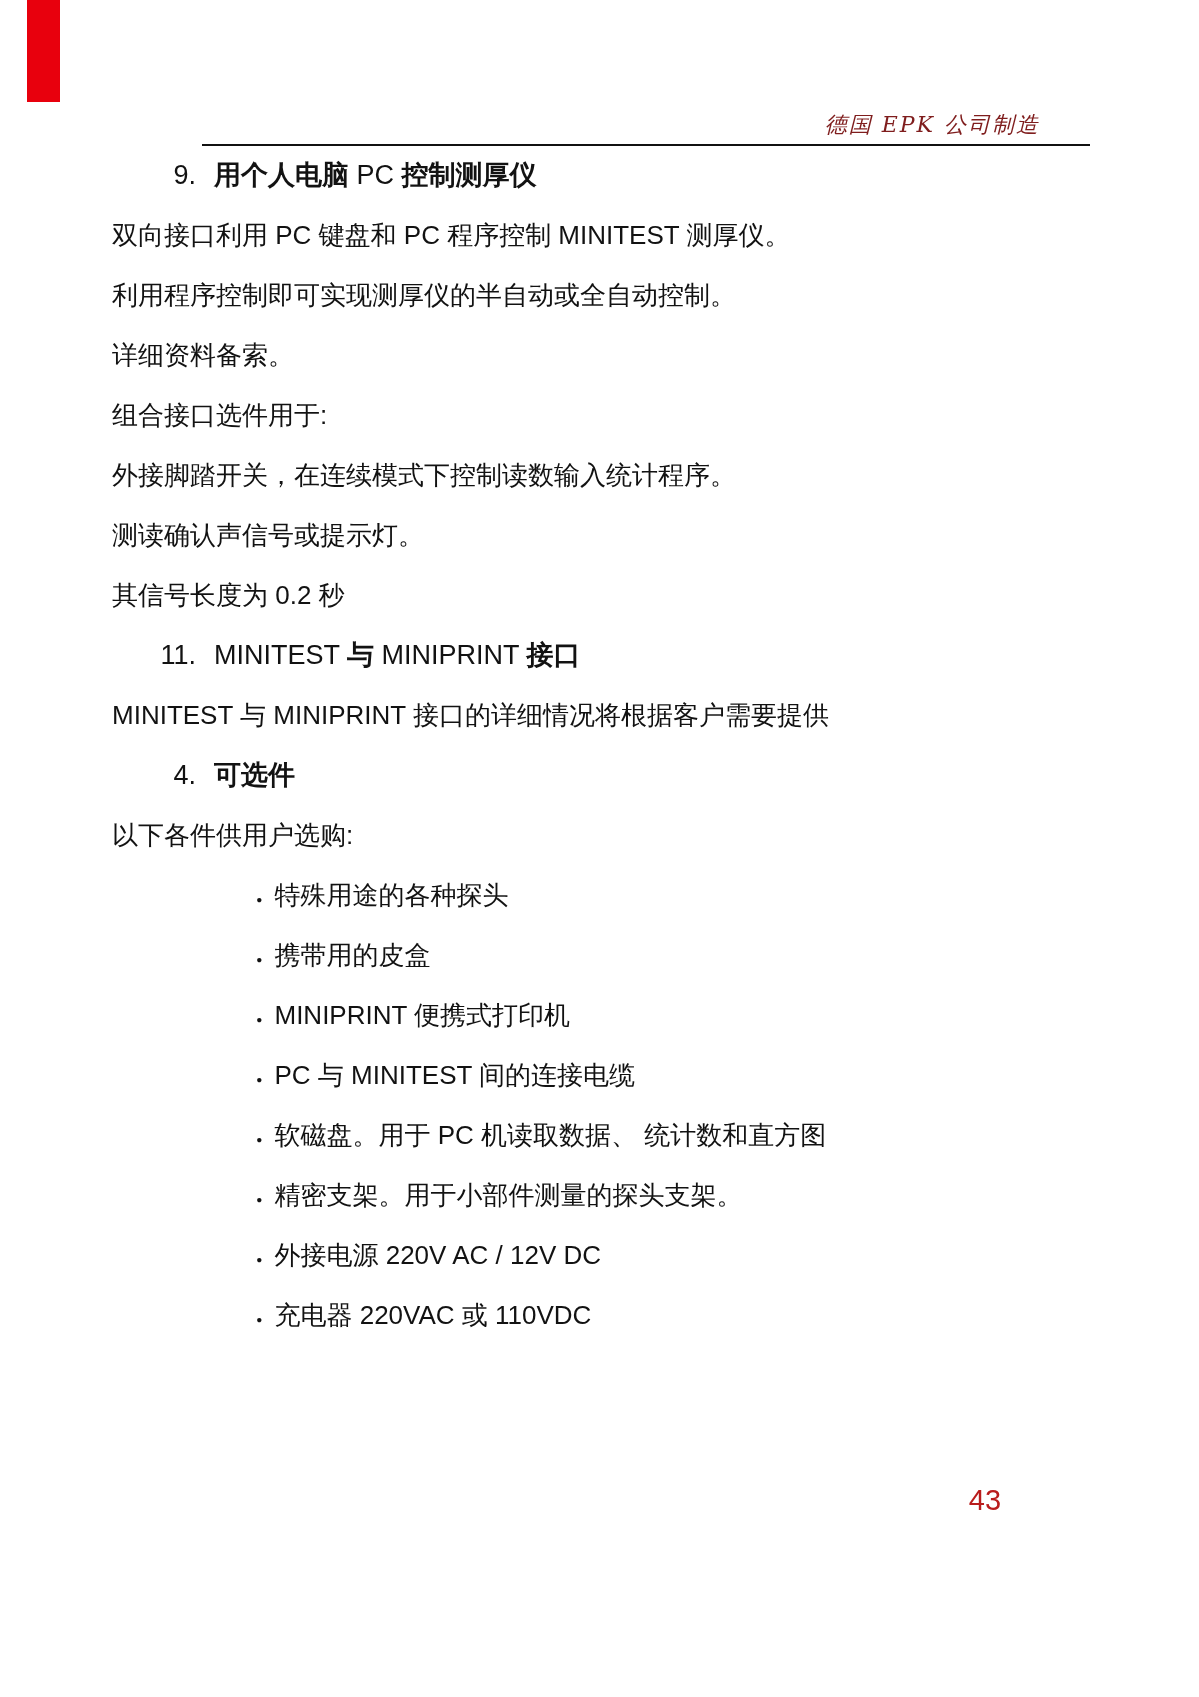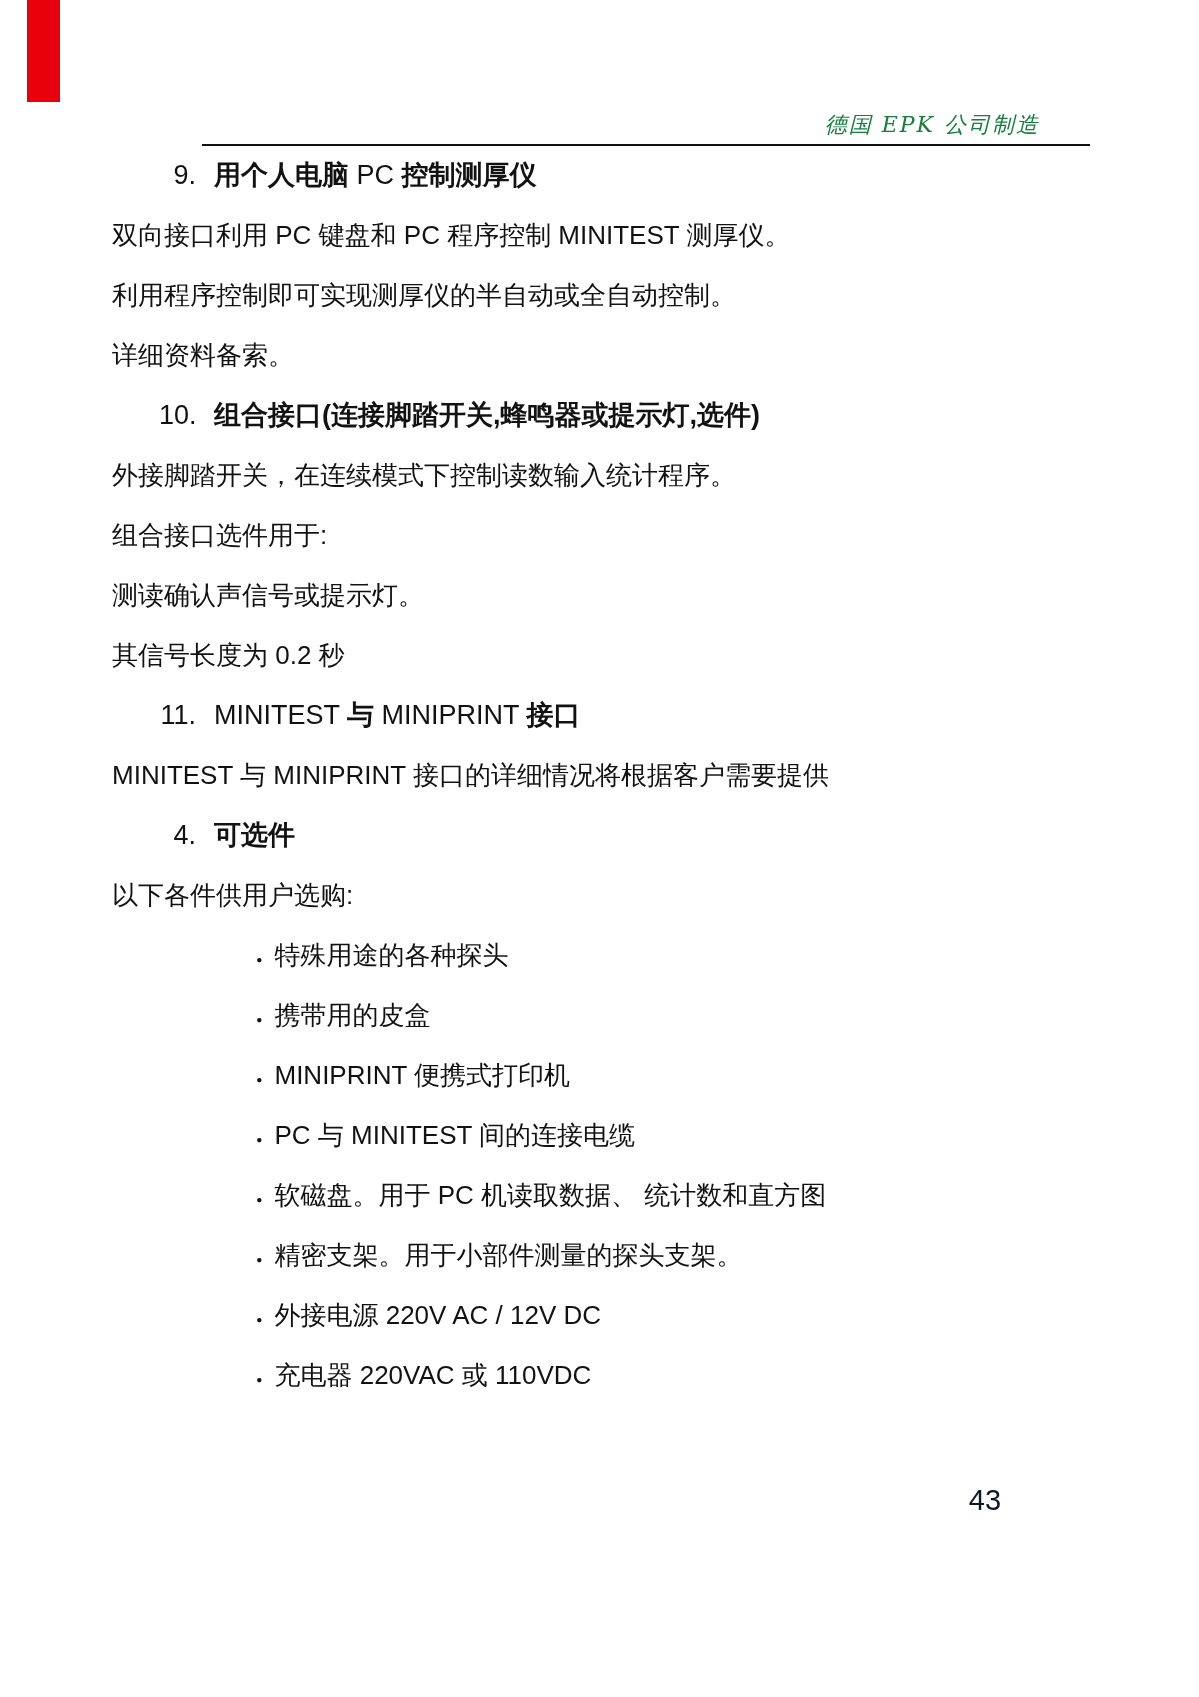--- a/index.html
+++ b/index.html
@@ -14,21 +14,21 @@
   .red-mark{
     position:absolute;left:27px;top:0;width:33px;height:102px;
   }
   .page-header{
     position:absolute;top:110px;left:0;width:1040px;
     text-align:right;
     font-family:"DejaVu Serif","Liberation Serif",serif;
     font-style:italic;
     font-size:22px;line-height:30px;
     letter-spacing:2px;
-    color:#15803d;
+    color:#7f1d1d;
   }
   .header-rule{
     position:absolute;left:202px;top:144px;width:888px;height:2px;
     background:#111111;
   }
   .content{
     position:absolute;left:0;top:145px;width:1080px;
   }
   .line{
     height:60px;line-height:60px;
@@ -57,40 +57,39 @@
     display:inline-block;
     margin-right:11px;
     font-size:26px;
     transform:scale(0.72);
     transform-origin:center;
   }
   .page-number{
     position:absolute;left:935px;top:1485px;width:100px;
     text-align:center;
     font-size:29px;line-height:30px;
-    color:#0f172a;
+    color:#b91c1c;
   }
 </style>
 </head>
 <body>
 
 <div class="red-mark" style="background: rgb(232, 0, 13);"></div>
 
 <div class="page-header">德国 EPK 公司制造</div>
 
 <div class="header-rule"></div>
 
 <div class="content" id="content">
     <div class="line heading"><span class="num">9.</span><span class="t-b">用个人电脑 </span><span class="t-r">PC </span><span class="t-b">控制测厚仪</span></div>
     <div class="line para">双向接口利用 PC 键盘和 PC 程序控制 MINITEST 测厚仪。</div>
     <div class="line para">利用程序控制即可实现测厚仪的半自动或全自动控制。</div>
     <div class="line para">详细资料备索。</div>
-    <div class="line heading"><span class="num">10.</span><span class="t-b">组合接口(连接脚踏开关,蜂鸣器或提示灯,选件)</span></div>
+    <div class="line para">组合接口选件用于:</div>
     <div class="line para">外接脚踏开关，在连续模式下控制读数输入统计程序。</div>
-    <div class="line para">组合接口选件用于:</div>
     <div class="line para">测读确认声信号或提示灯。</div>
     <div class="line para">其信号长度为 0.2 秒</div>
     <div class="line heading"><span class="num">11.</span><span class="t-r">MINITEST </span><span class="t-b">与 </span><span class="t-r">MINIPRINT </span><span class="t-b">接口</span></div>
     <div class="line para">MINITEST 与 MINIPRINT 接口的详细情况将根据客户需要提供</div>
     <div class="line heading"><span class="num">4.</span><span class="t-b">可选件</span></div>
     <div class="line para">以下各件供用户选购:</div>
     <div class="line bullet"><span class="dot" style="font-size: 14px;">●</span><span>特殊用途的各种探头</span></div>
     <div class="line bullet"><span class="dot" style="font-size: 14px;">●</span><span>携带用的皮盒</span></div>
     <div class="line bullet"><span class="dot" style="font-size: 14px;">●</span><span>MINIPRINT 便携式打印机</span></div>
     <div class="line bullet"><span class="dot" style="font-size: 14px;">●</span><span>PC 与 MINITEST 间的连接电缆</span></div>

